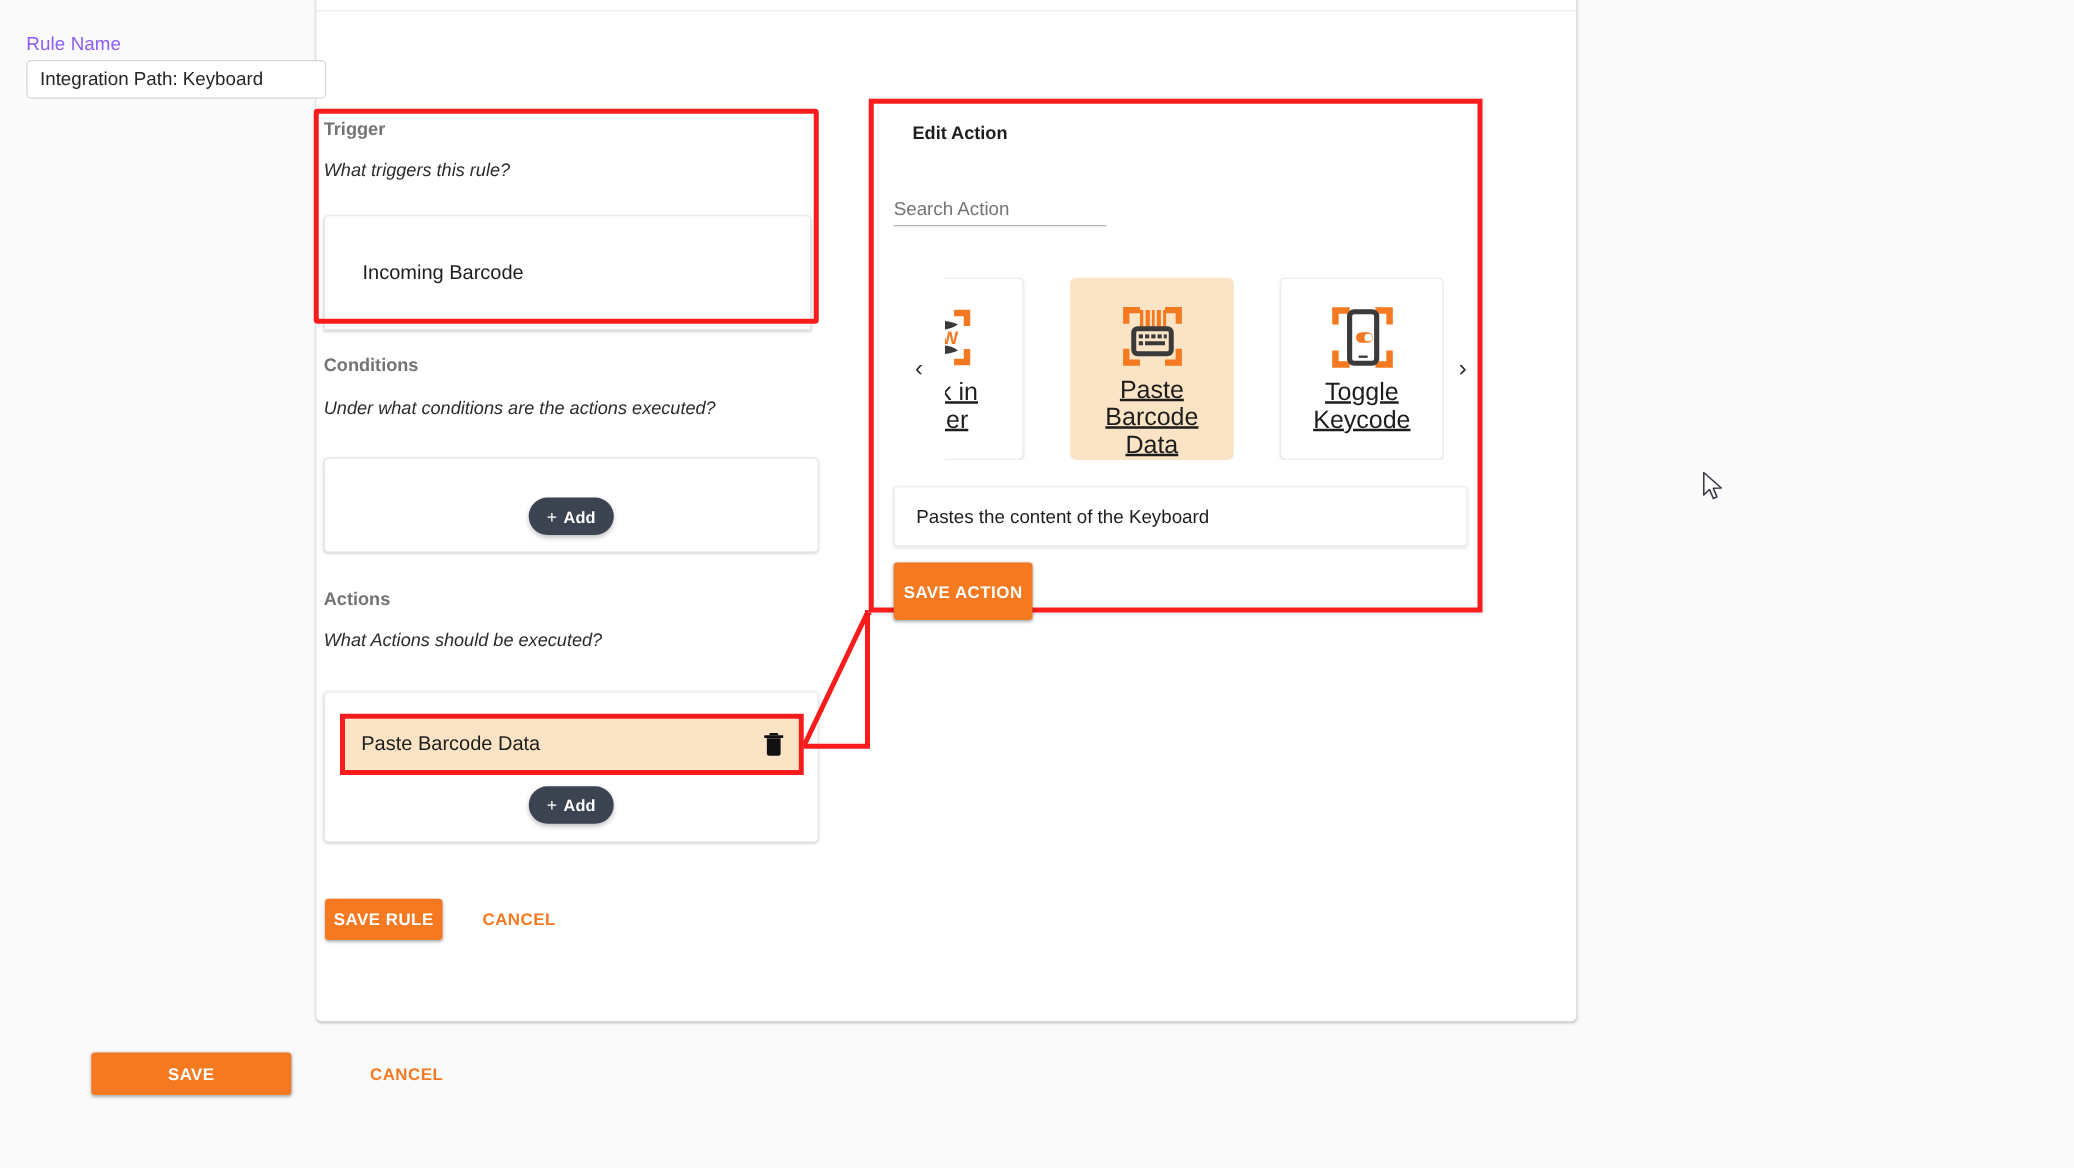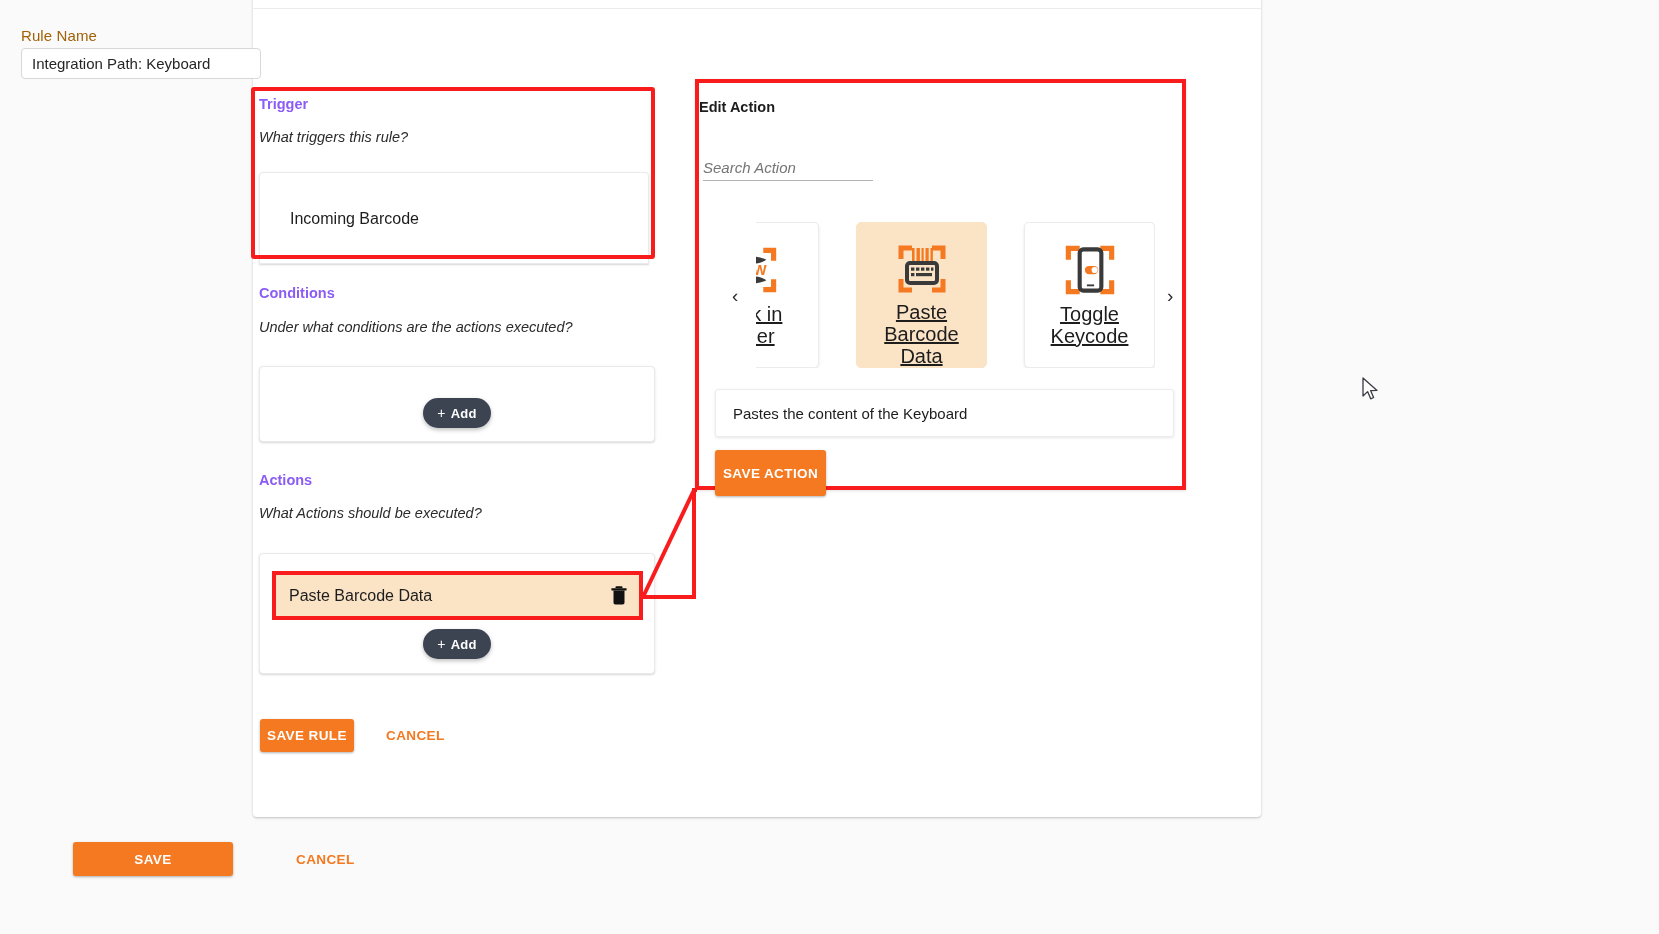--- a/index.html
+++ b/index.html
@@ -16,35 +16,35 @@
     position: absolute; left: 253px; top: -10px;
     width: 1008px; height: 827px;
     background: #ffffff;
     border-radius: 4px;
     box-shadow: 0 1px 3px rgba(0,0,0,.14), 0 1px 2px rgba(0,0,0,.10);
   }
 
   
   .field-label {
     position: absolute; left: 21px; top: 27px;
-    font-size: 15px; color: #a16207; letter-spacing: .1px;
+    font-size: 15px; color: #8b5cf6; letter-spacing: .1px;
   }
   .rule-name-input {
     position: absolute; left: 21px; top: 48px;
     width: 240px; height: 31px;
     border: 1px solid #d8d8d8; border-radius: 4px;
     background: #fff;
     font-family: "Liberation Sans", sans-serif;
     font-size: 15px; color: #262626;
     padding: 0 10px;
   }
 
   
   .sec-title {
-    position: absolute; font-size: 14.5px; font-weight: bold; color: #8b5cf6; text-align: center;
+    position: absolute; font-size: 14.5px; font-weight: bold; color: #737373; text-align: center;
   }
   .sec-sub {
     position: absolute; font-size: 14.5px; font-style: italic; color: #2b2b2b;
   }
   .sec-box {
     position: absolute;
     background: #fff;
     border: 1px solid #eaeaea;
     border-radius: 4px;
     box-shadow: 0 1px 3px rgba(0,0,0,.11), 0 1px 1px rgba(0,0,0,.06);
@@ -137,30 +137,30 @@
 
   
   .edit-panel {
     position: absolute; left: 695px; top: 79px;
     width: 491px; height: 411px;
     background: #fff;
     border: 4px solid #f81c1c;
     box-shadow: 0 1px 3px rgba(0,0,0,.12);
   }
   .edit-title {
-    position: absolute; left: 0; top: 16px;
+    position: absolute; left: 31px; top: 16px;
     font-size: 14.5px; font-weight: bold; color: #1d1d1d;
   }
   .search-action {
-    position: absolute; left: 4px; top: 72px;
+    position: absolute; left: 16px; top: 72px;
     width: 170px; height: 26px;
     border: none; border-bottom: 1px solid #b4b4b4;
     background: transparent;
     font-family: "Liberation Sans", sans-serif;
-    font-size: 15px; color: #1d1d1d; font-style: italic;
+    font-size: 15px; color: #1d1d1d;
   }
   .search-action::placeholder { color: #757575; }
 
   .carousel {
     position: absolute; left: 16px; top: 133px;
     width: 459px; height: 152px;
   }
   .chev {
     position: absolute; top: 68px;
     background: none; border: none; cursor: pointer;

